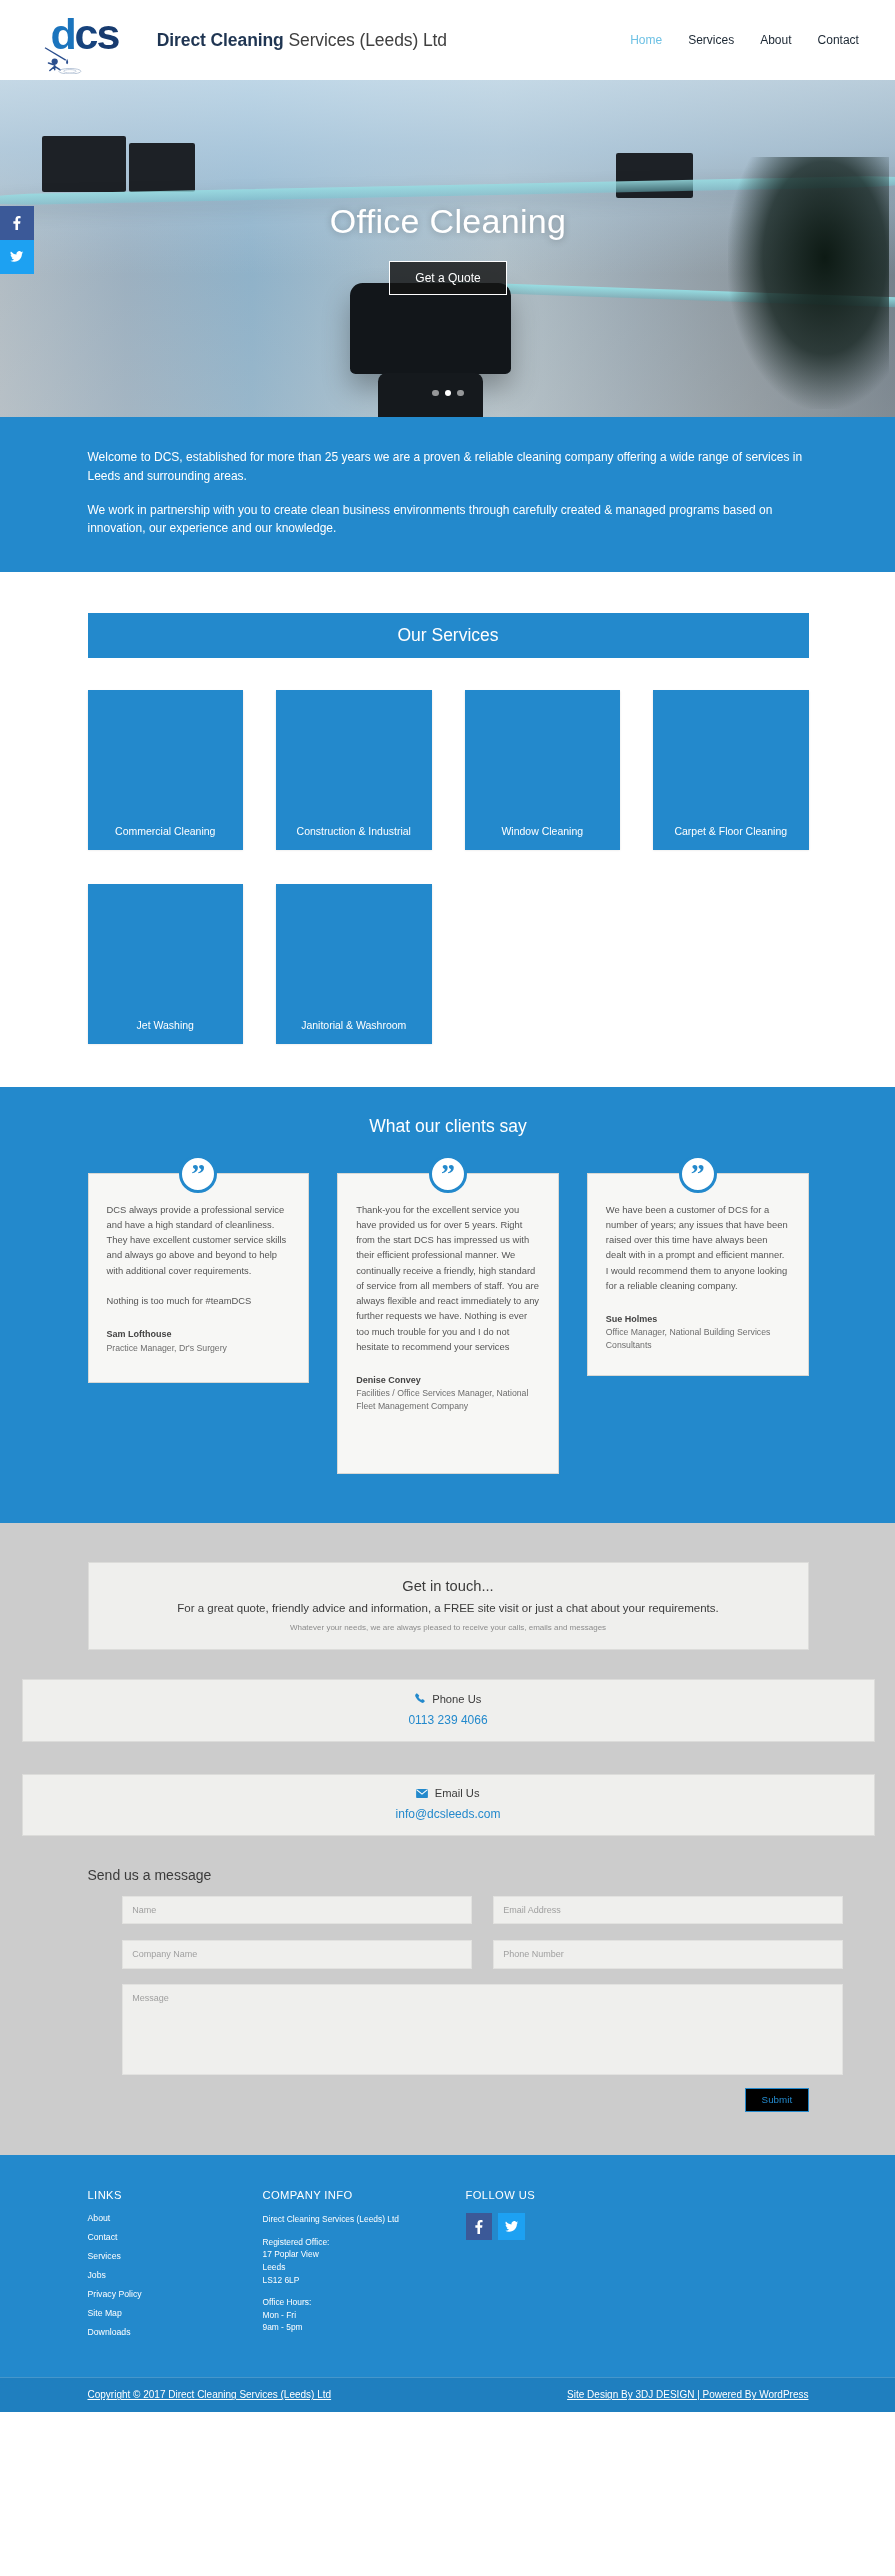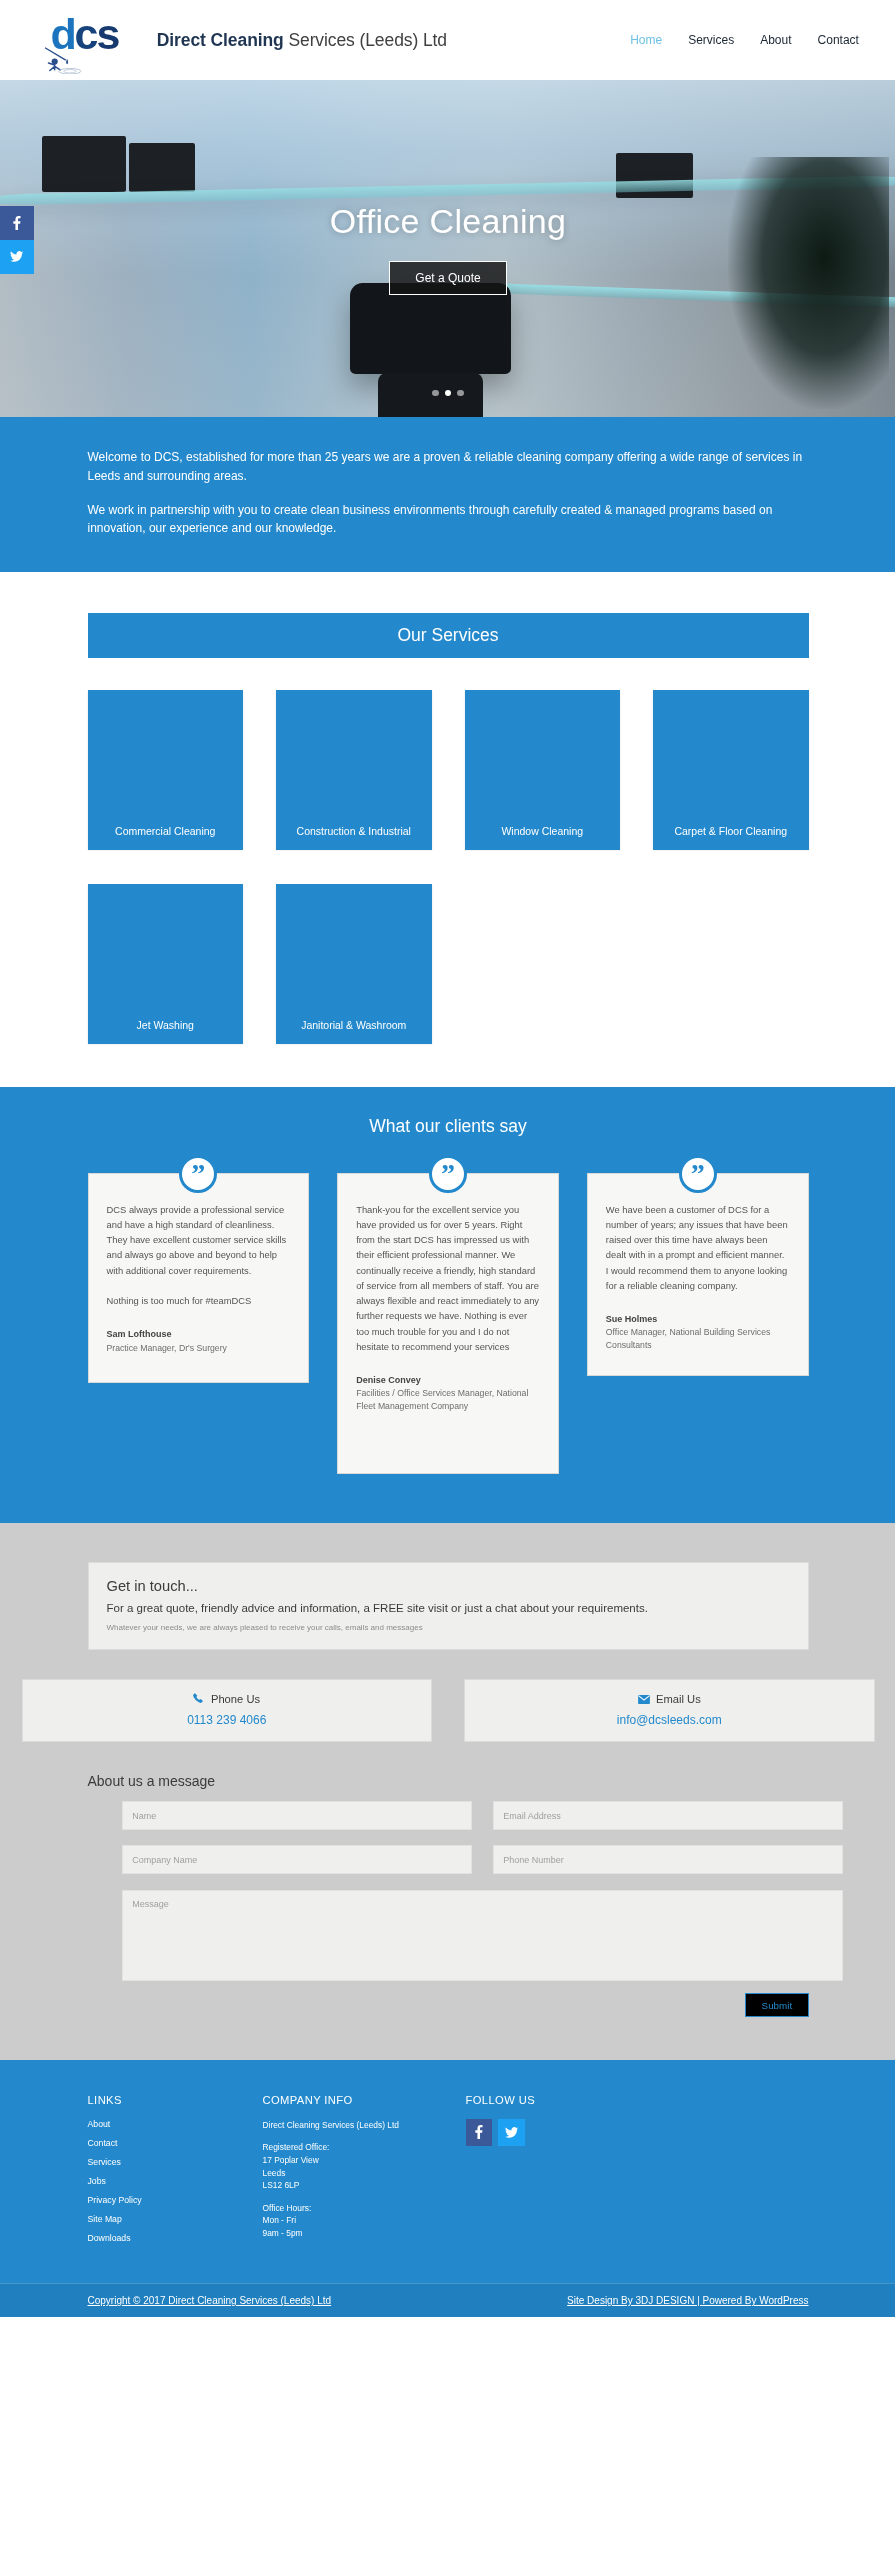--- a/index.html
+++ b/index.html
@@ -283,30 +283,31 @@
   .t-role { font-size: 8.7px; line-height: 1.45; color: #6d6d6d; }
 
   
   .contact { background: #cccccc; padding: 39px 0 43px; }
   .gt-box {
     width: 721px;
     margin: 0 auto 29px;
     background: #efefed;
     border: 0.7px solid #dcdcda;
     padding: 15.4px 18px 17px;
+    text-align: center;
   }
   .gt-box h3 { font-size: 14.7px; font-weight: 400; color: #3b3b3b; margin-bottom: 5.6px; }
   .gt-box p.lead { font-size: 11.5px; line-height: 1.45; color: #3b3b3b; margin-bottom: 7px; }
   .gt-box p.small { font-size: 8px; color: #8c8c8c; }
 
   .cc-row {
     width: 853px;
     margin: 0 auto 31px;
     display: grid;
-    grid-template-columns: 1fr 1fr;
+    grid-template-columns: 1fr;
     gap: 32px;
   }
   .cc-card {
     background: #efefed;
     border: 0.7px solid #dcdcda;
     text-align: center;
     padding: 12.6px 0 14px;
     cursor: pointer;
   }
   .cc-head {
@@ -549,21 +550,21 @@
         <svg width="12" height="9" viewBox="0 0 17 13">
             <rect width="17" height="13" rx="1"></rect>
             <path d="M0.6 1 L8.5 7.4 L16.4 1" stroke="#fff" stroke-width="1.6" fill="none"></path>
           </svg>
         <span>Email Us</span>
       </div>
       <a href="#" class="cc-val">info@dcsleeds.com</a>
     </div>
   </div>
 
-  <div class="form-title">About us a message</div>
+  <div class="form-title">Send us a message</div>
 
   <form class="msg">
     <div class="f-row">
       <input type="text" placeholder="Name" style="">
       <input type="text" placeholder="Email Address" style="">
     </div>
     <div class="f-row">
       <input type="text" placeholder="Company Name" style="">
       <input type="text" placeholder="Phone Number" style="">
     </div>

